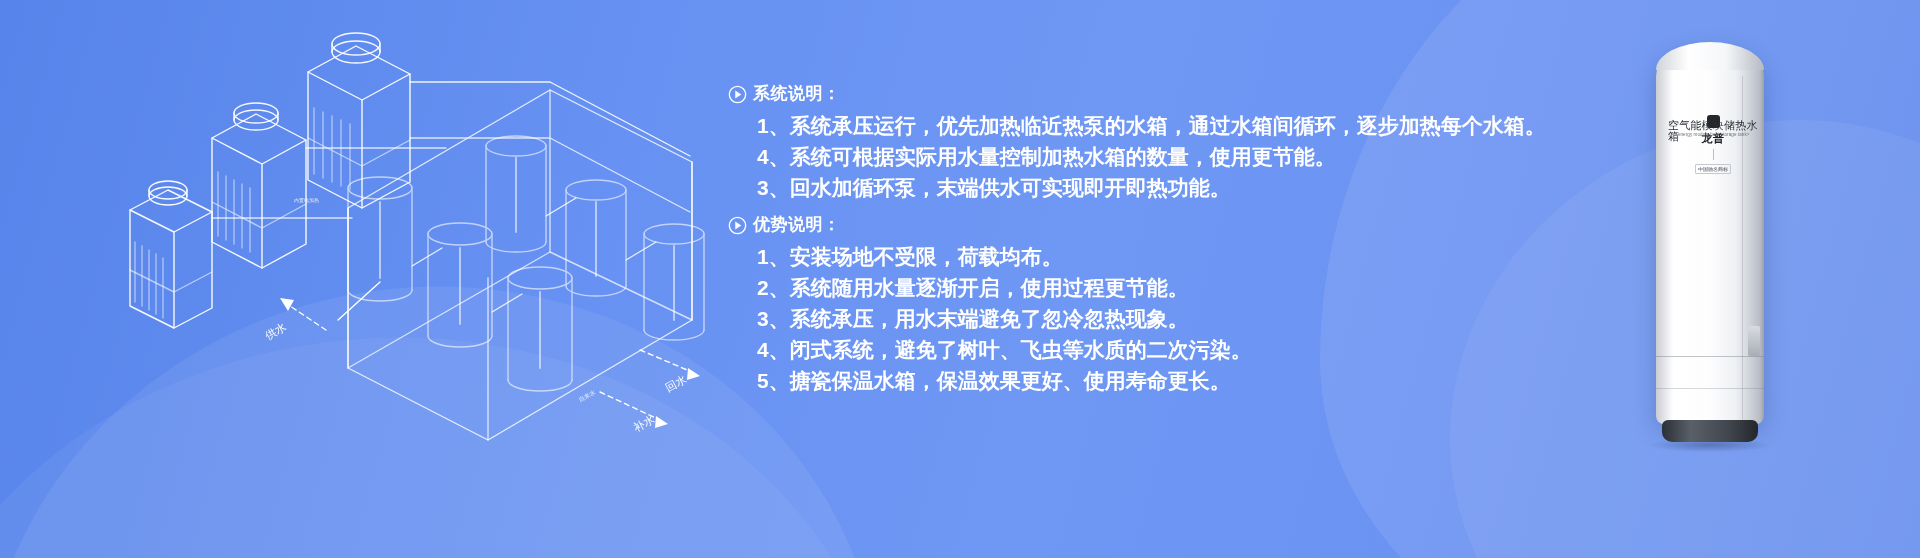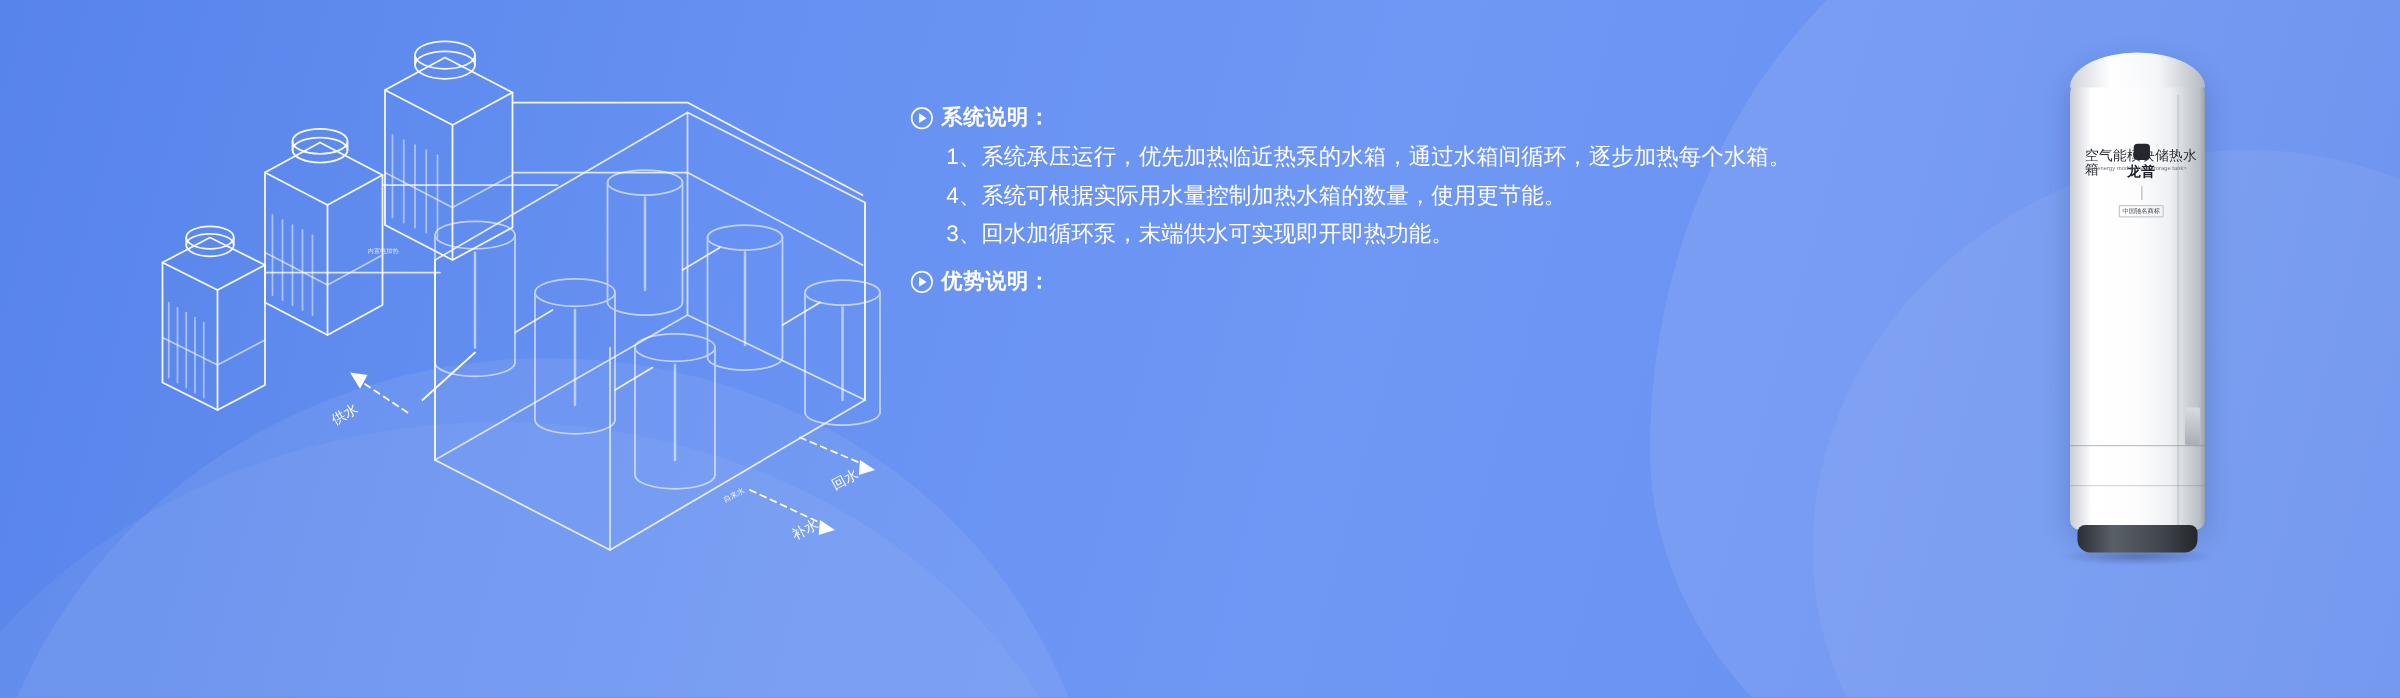--- a/index.html
+++ b/index.html
@@ -53,22 +53,22 @@
   }
   .play-ic{
     width:19px;height:19px;flex:0 0 19px;display:block;
   }
   .sect-title{
     font-size:17px;font-weight:bold;letter-spacing:.5px;
     line-height:20px;white-space:nowrap;
   }
   .items{list-style:none;margin:0;padding:0 0 0 29px;}
   .items li{
-    font-size:18px;line-height:31px;white-space:nowrap;
-    color:#ffffff;font-weight:400;
+    font-size:21px;line-height:31px;white-space:nowrap;
+    color:#ffffff;font-weight:700;
   }
   .gap{height:10px;}
 
   
   .product{
     position:absolute;right:146px;top:36px;width:128px;height:420px;
   }
   .tank-body{
     position:absolute;left:10px;top:10px;width:108px;height:378px;
     background:linear-gradient(to right,#c9ccd2 0%,#ffffff 16%,#fdfdfe 50%,#eef0f3 74%,#b9bec6 96%,#9ba1aa 100%);
@@ -291,20 +291,27 @@
     <div class="gap"></div>
 
     <div class="sect">
       <div class="sect-head">
         <svg class="play-ic" viewBox="0 0 20 20">
           <circle cx="10" cy="10" r="8.6" fill="none" stroke="#ffffff" stroke-width="1.4"></circle>
           <path d="M7.6 5.8 L14 10 L7.6 14.2 Z" fill="#ffffff"></path>
         </svg>
         <div class="sect-title">优势说明：</div>
       </div>
+      <ul class="items">
+        <li>1、安装场地不受限，荷载均布。</li>
+        <li>2、系统随用水量逐渐开启，使用过程更节能。</li>
+        <li>3、系统承压，用水末端避免了忽冷忽热现象。</li>
+        <li>4、闭式系统，避免了树叶、飞虫等水质的二次污染。</li>
+        <li>5、搪瓷保温水箱，保温效果更好、使用寿命更长。</li>
+      </ul>
     </div>
 
   </div>
 
   <div class="product">
     <div class="tank-shadow"></div>
     <div class="tank-body"></div>
     <div class="tank-top"></div>
     <div class="seam-v"></div>
     <div class="tank-seam"></div>

